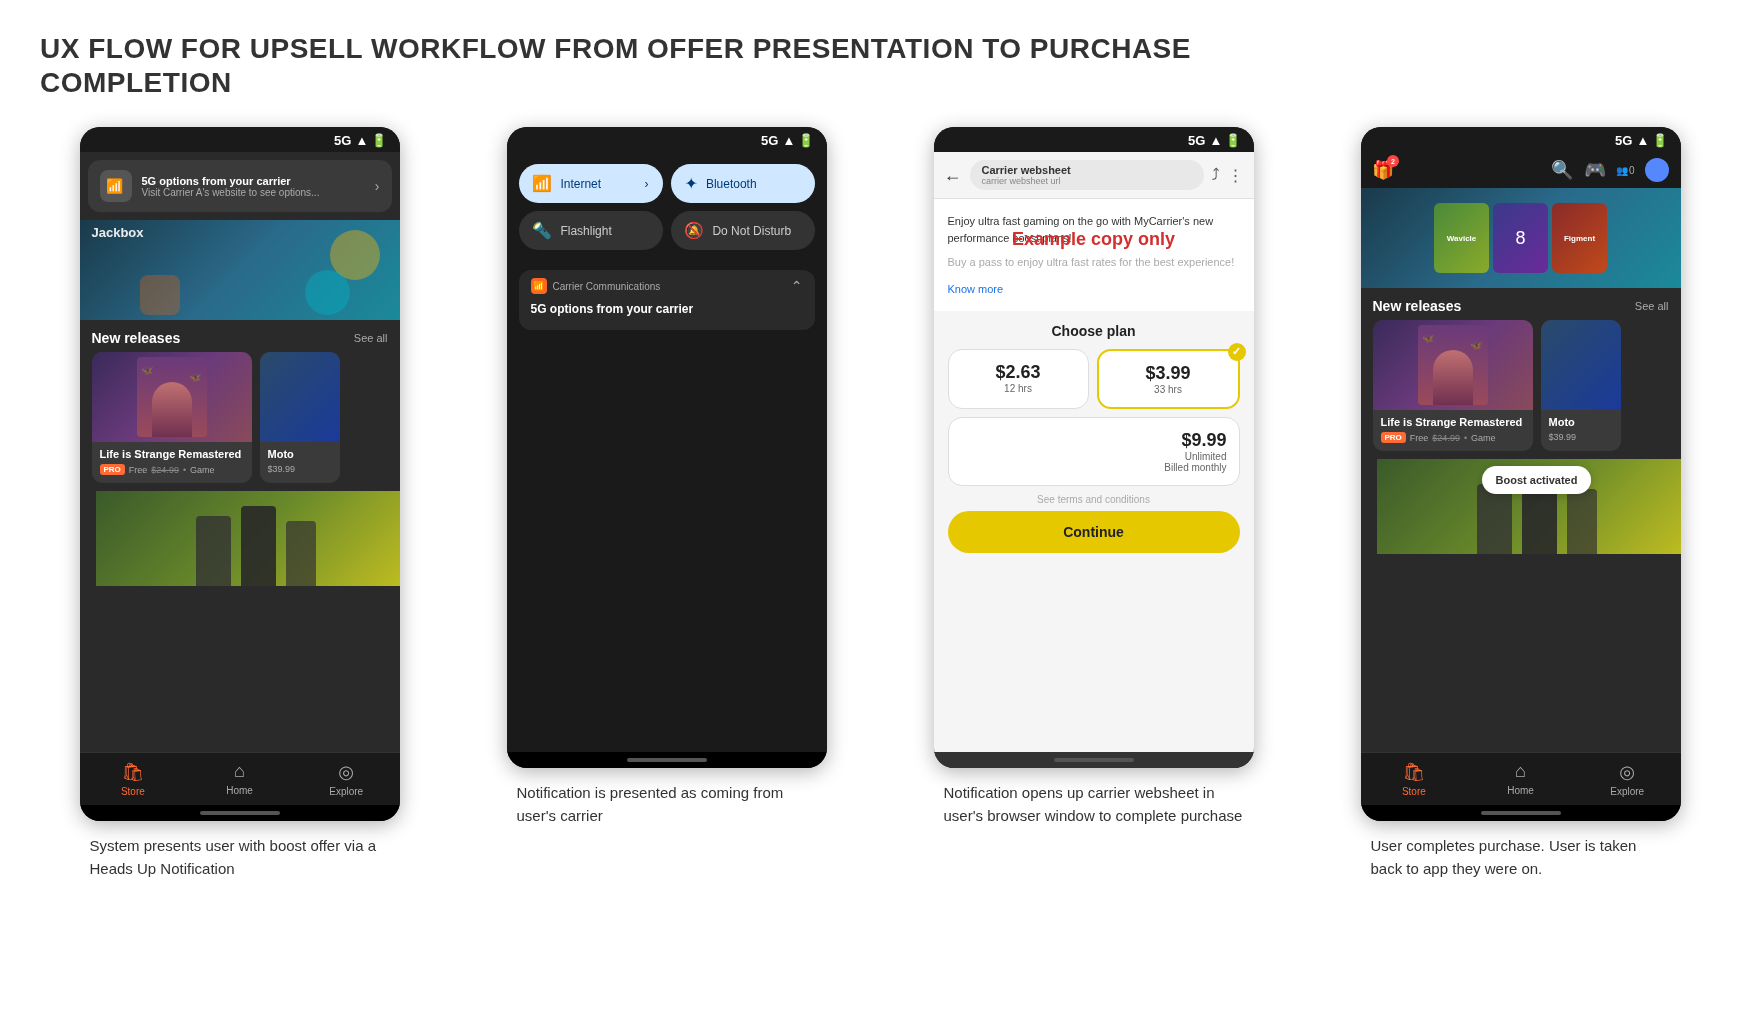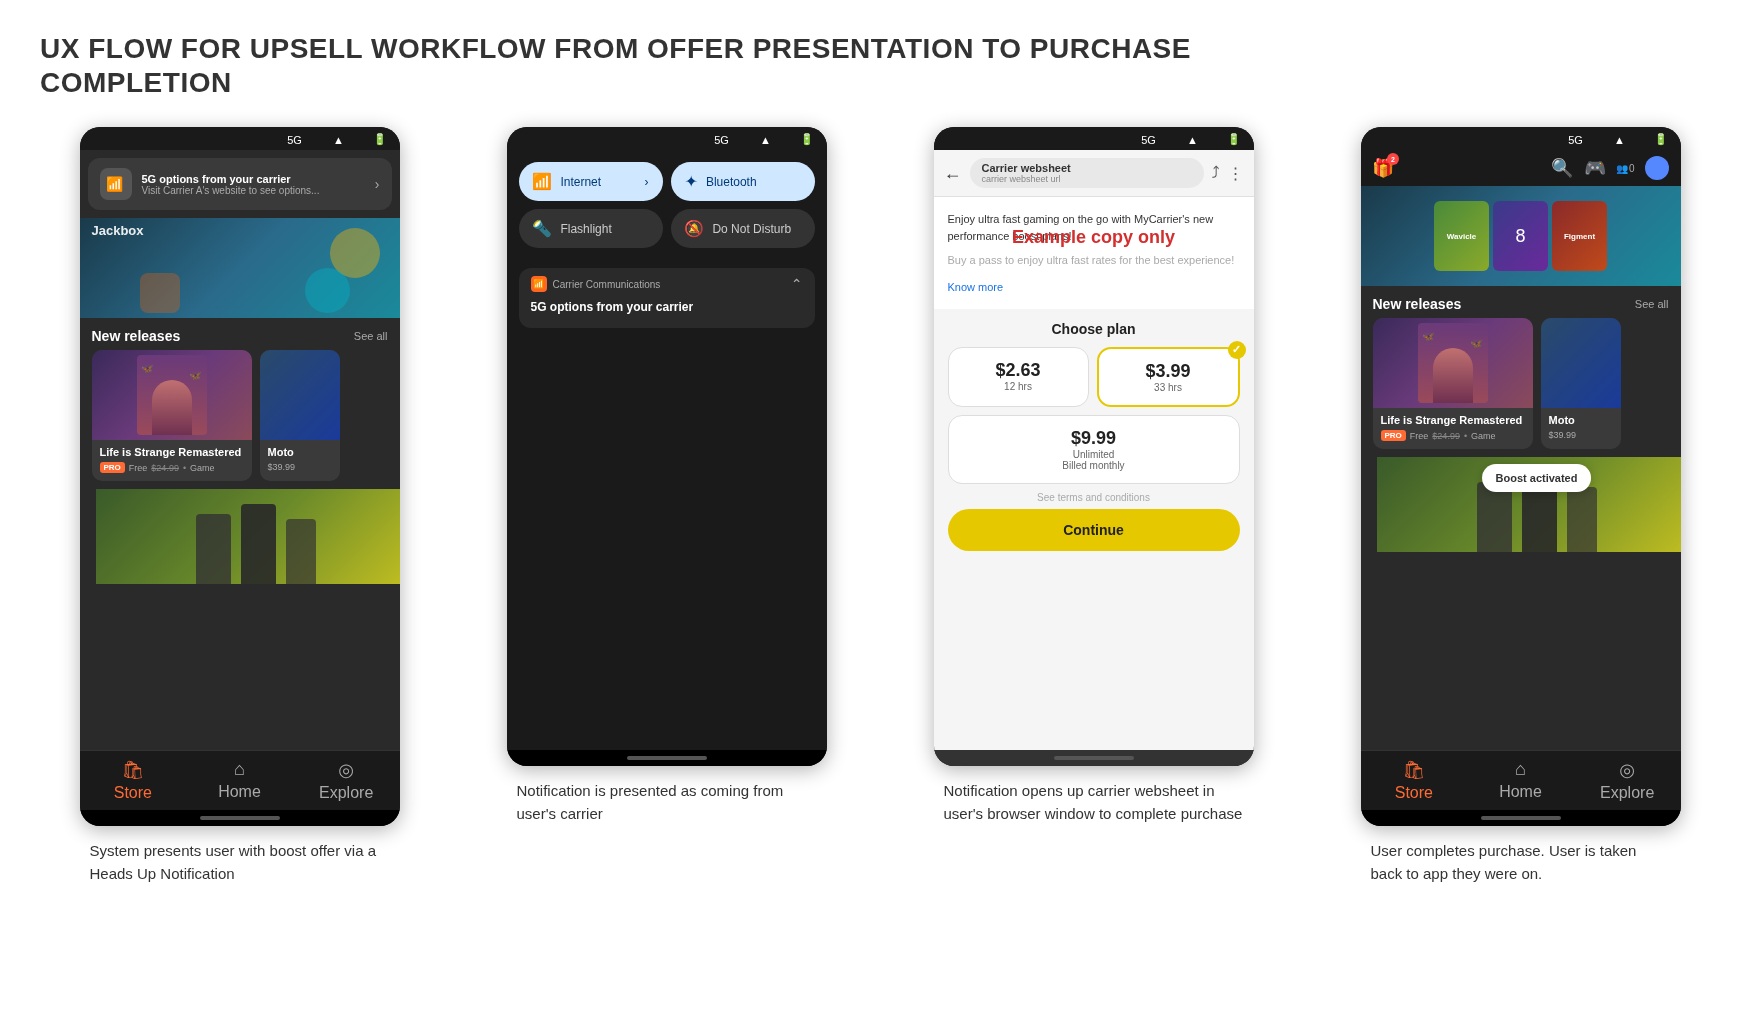--- a/index.html
+++ b/index.html
@@ -51,23 +51,22 @@
     .status-bar {
       display: flex;
       justify-content: flex-end;
       align-items: center;
       padding: 6px 12px 4px;
       background: #1a1a1a;
       gap: 4px;
     }
     .status-bar span {
       color: #fff;
-      font-size: 11px;
-      font-weight: 400;
-      margin-left: 27px;
+      font-size: 13px;
+      font-weight: 700;
     }
     .status-icons {
       display: flex;
       align-items: center;
       gap: 3px;
     }
     
     .screen-1 {
       background: #2a2a2a;
     }
@@ -159,21 +158,21 @@
     }
     .nav-item {
       display: flex;
       flex-direction: column;
       align-items: center;
       gap: 3px;
       flex: 1;
     }
     .nav-icon { font-size: 18px; color: #aaa; }
     .nav-icon.active { color: #ff6b35; }
-    .nav-label { font-size: 16px; color: #aaa; text-align: center; }
+    .nav-label { font-size: 10px; color: #aaa; text-align: center; }
     .nav-label.active { color: #ff6b35; }
     .battle-banner {
       width: 100%;
       height: 95px;
       background: linear-gradient(135deg, #3a5a2a 0%, #6a8a2a 50%, #c4c020 100%);
       margin: 8px 16px 0;
       position: relative;
       overflow: hidden;
       display: flex;
       align-items: flex-end;
@@ -308,21 +307,21 @@
       justify-content: center;
       font-size: 11px;
       font-weight: 700;
     }
     .plan-price { font-size: 18px; font-weight: 700; color: #222; }
     .plan-duration { font-size: 10px; color: #666; }
     .plan-full {
       border: 1.5px solid #ddd;
       border-radius: 14px;
       padding: 12px;
-      text-align: center;
+      text-align: right;
       background: #fff;
     }
     .plan-unlimited { font-size: 10px; color: #666; }
     .terms-text { text-align: center; font-size: 10px; color: #aaa; padding: 8px 0 6px; }
     .continue-btn {
       width: 100%;
       background: #e6c800;
       border: none;
       border-radius: 25px;
       padding: 13px;

